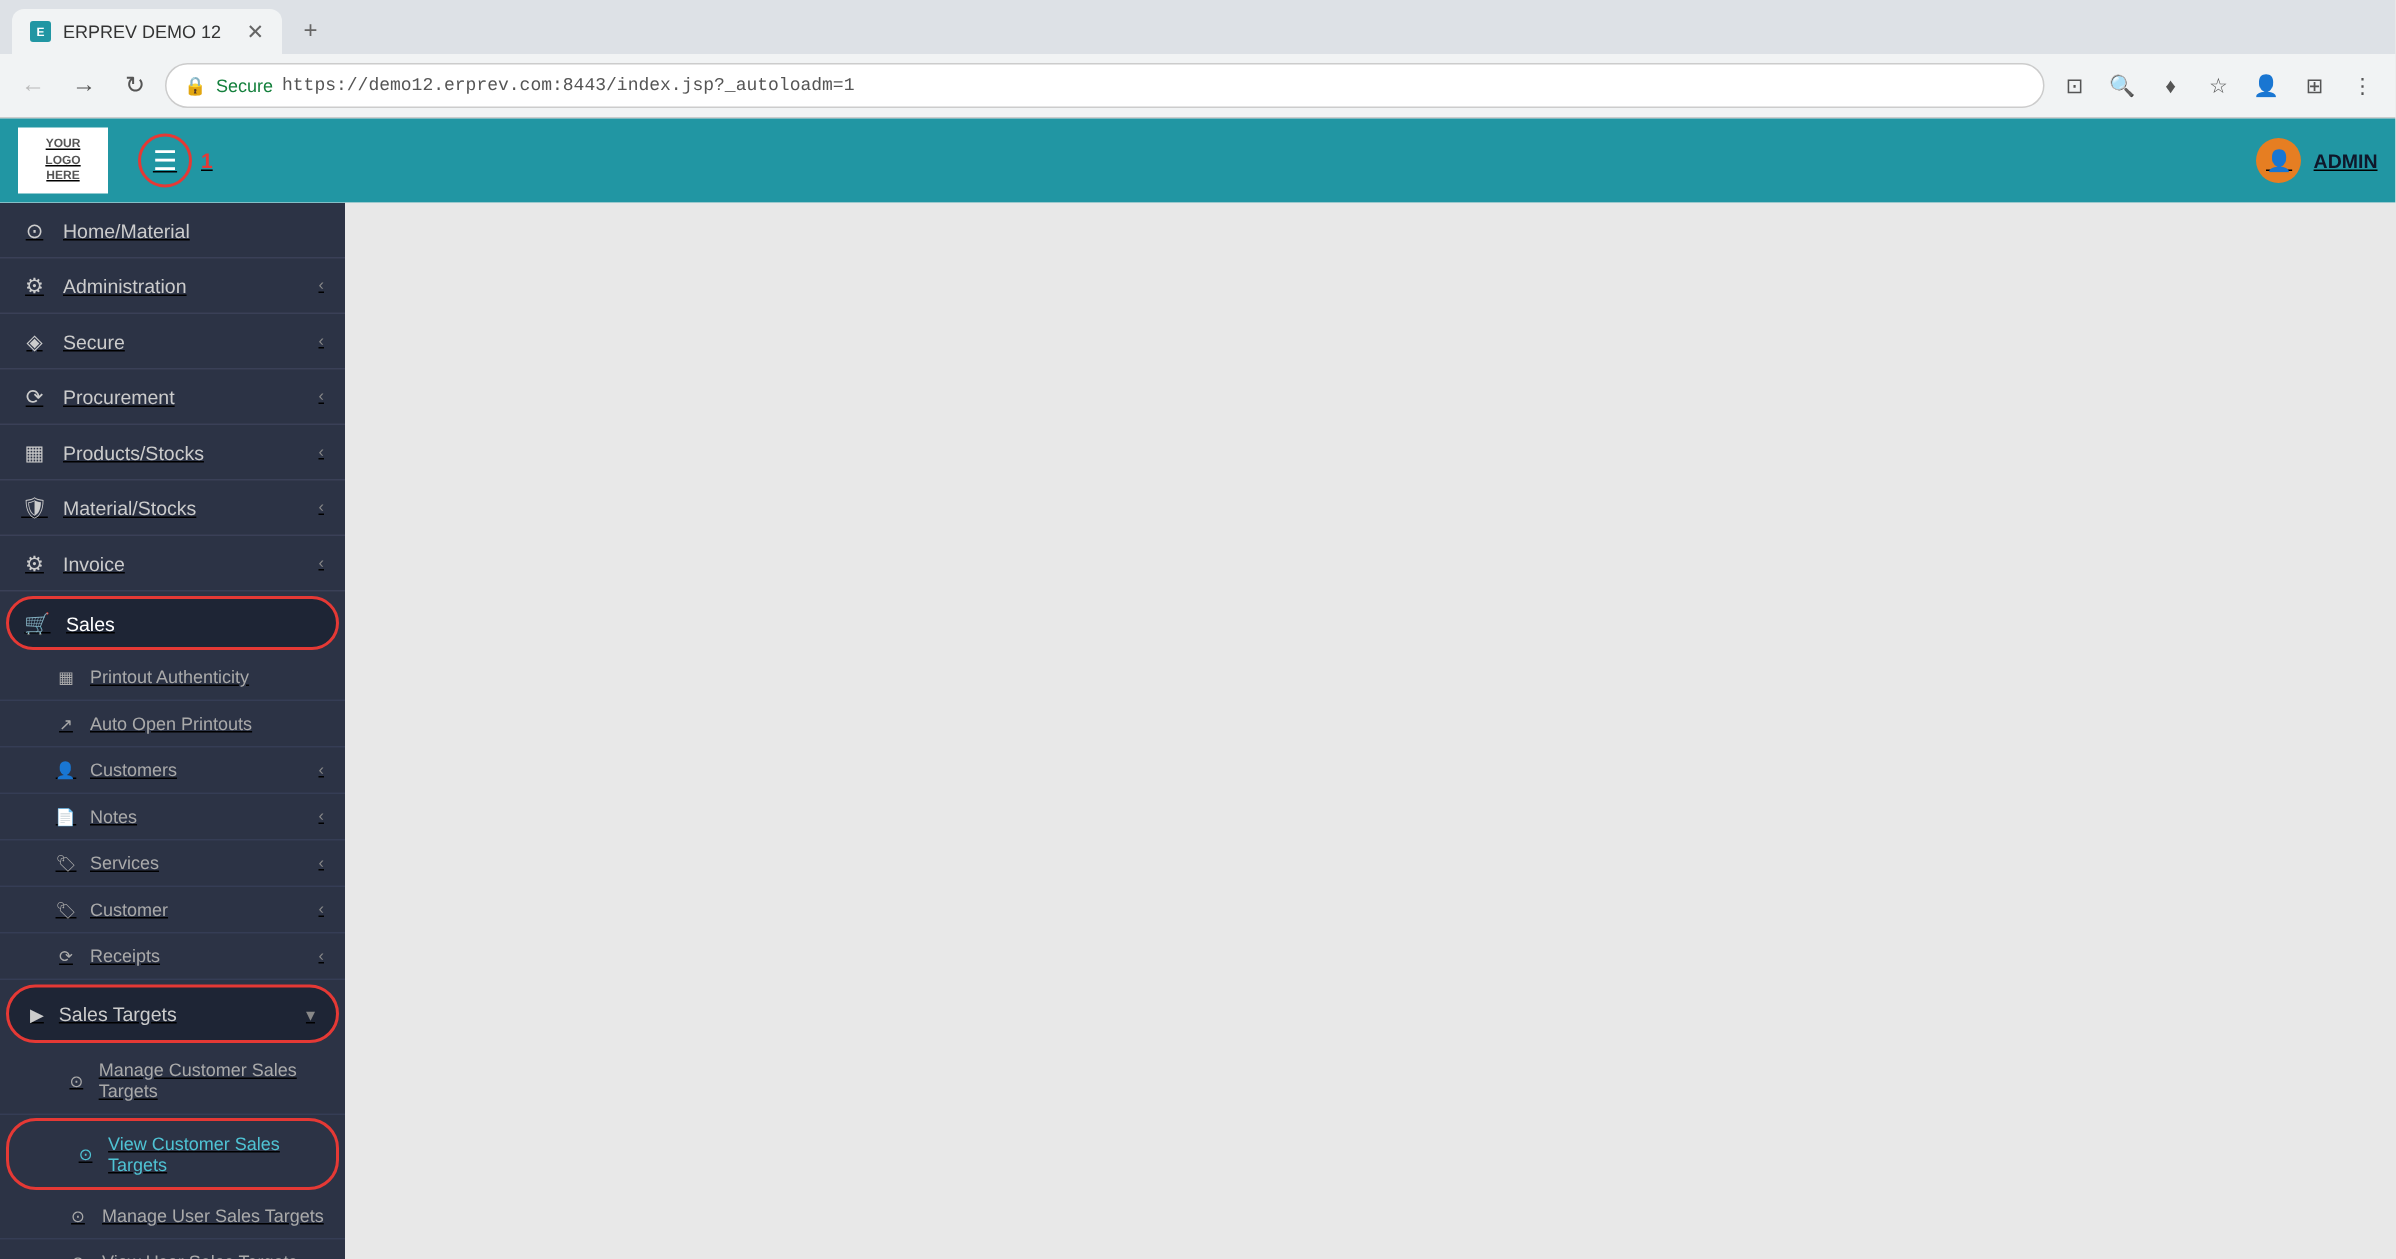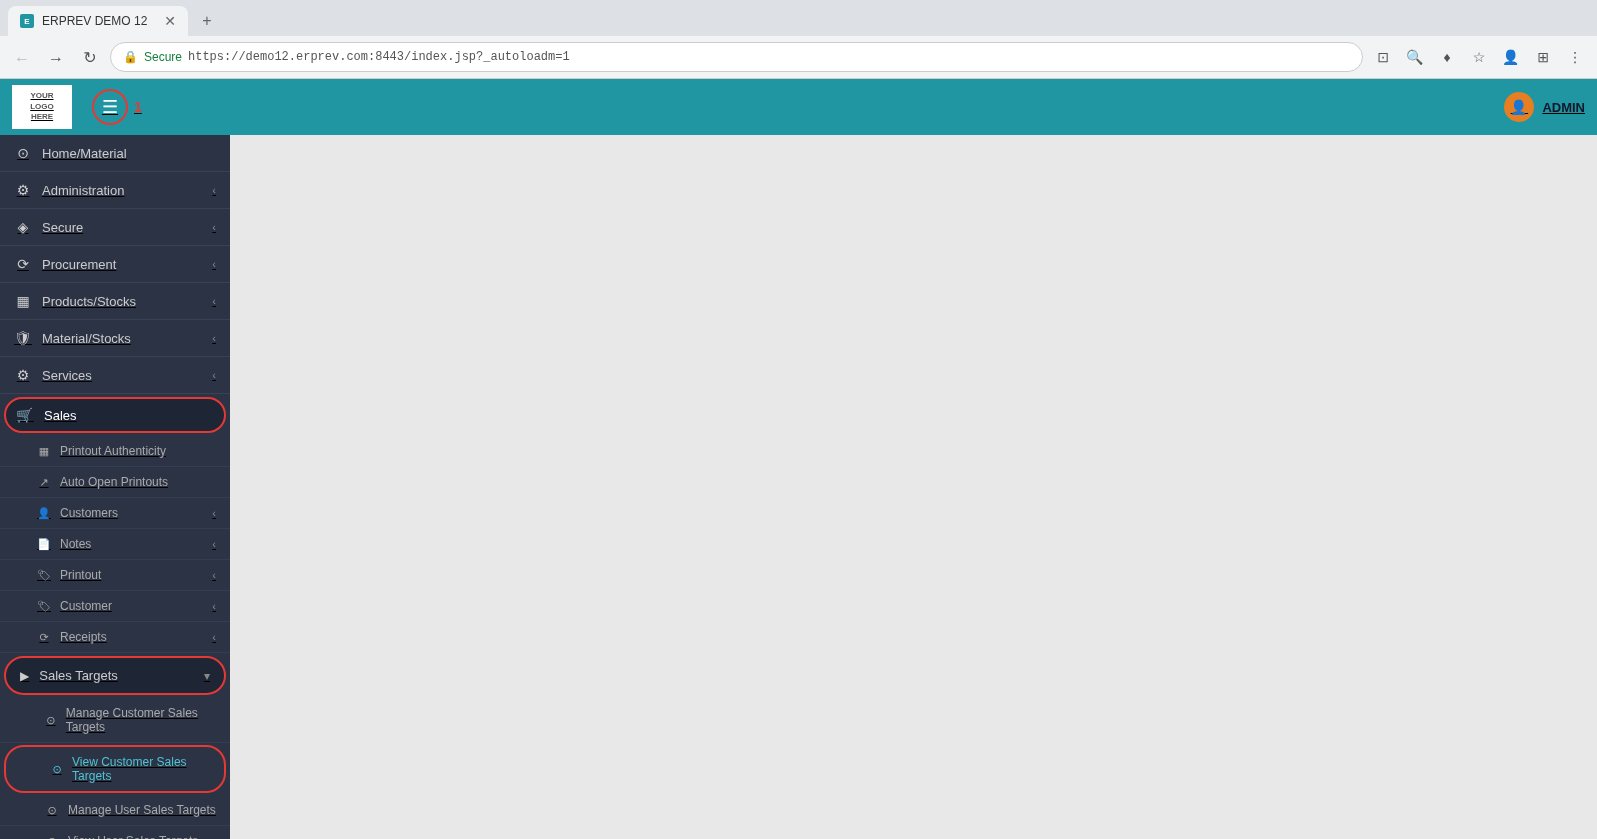--- a/index.html
+++ b/index.html
@@ -315,21 +315,21 @@
       </div>
 
       <div class="sidebar-item">
         <span class="item-icon">🛡</span>
         <span class="item-label">Material/Stocks</span>
         <span class="chevron">‹</span>
       </div>
 
       <div class="sidebar-item">
         <span class="item-icon">⚙</span>
-        <span class="item-label">Services</span>
+        <span class="item-label">Invoice</span>
         <span class="chevron">‹</span>
       </div>
 
       <div style="position:relative;display:flex;align-items:center;">
         <div class="sidebar-item sales-highlighted expanded" style="flex:1;margin:3px 4px;border-radius:20px;">
           <span class="item-icon">🛒</span>
           <span class="item-label">Sales</span>
         </div>
 
       </div>
@@ -347,21 +347,21 @@
         <span>Customers</span>
         <span style="margin-left:auto;font-size:11px;color:#888;">‹</span>
       </div>
       <div class="sidebar-subitem">
         <span class="sub-icon">📄</span>
         <span>Notes</span>
         <span style="margin-left:auto;font-size:11px;color:#888;">‹</span>
       </div>
       <div class="sidebar-subitem">
         <span class="sub-icon">🏷</span>
-        <span>Printout</span>
+        <span>Services</span>
         <span style="margin-left:auto;font-size:11px;color:#888;">‹</span>
       </div>
       <div class="sidebar-subitem">
         <span class="sub-icon">🏷</span>
         <span>Customer</span>
         <span style="margin-left:auto;font-size:11px;color:#888;">‹</span>
       </div>
       <div class="sidebar-subitem">
         <span class="sub-icon">⟳</span>
         <span>Receipts</span>

